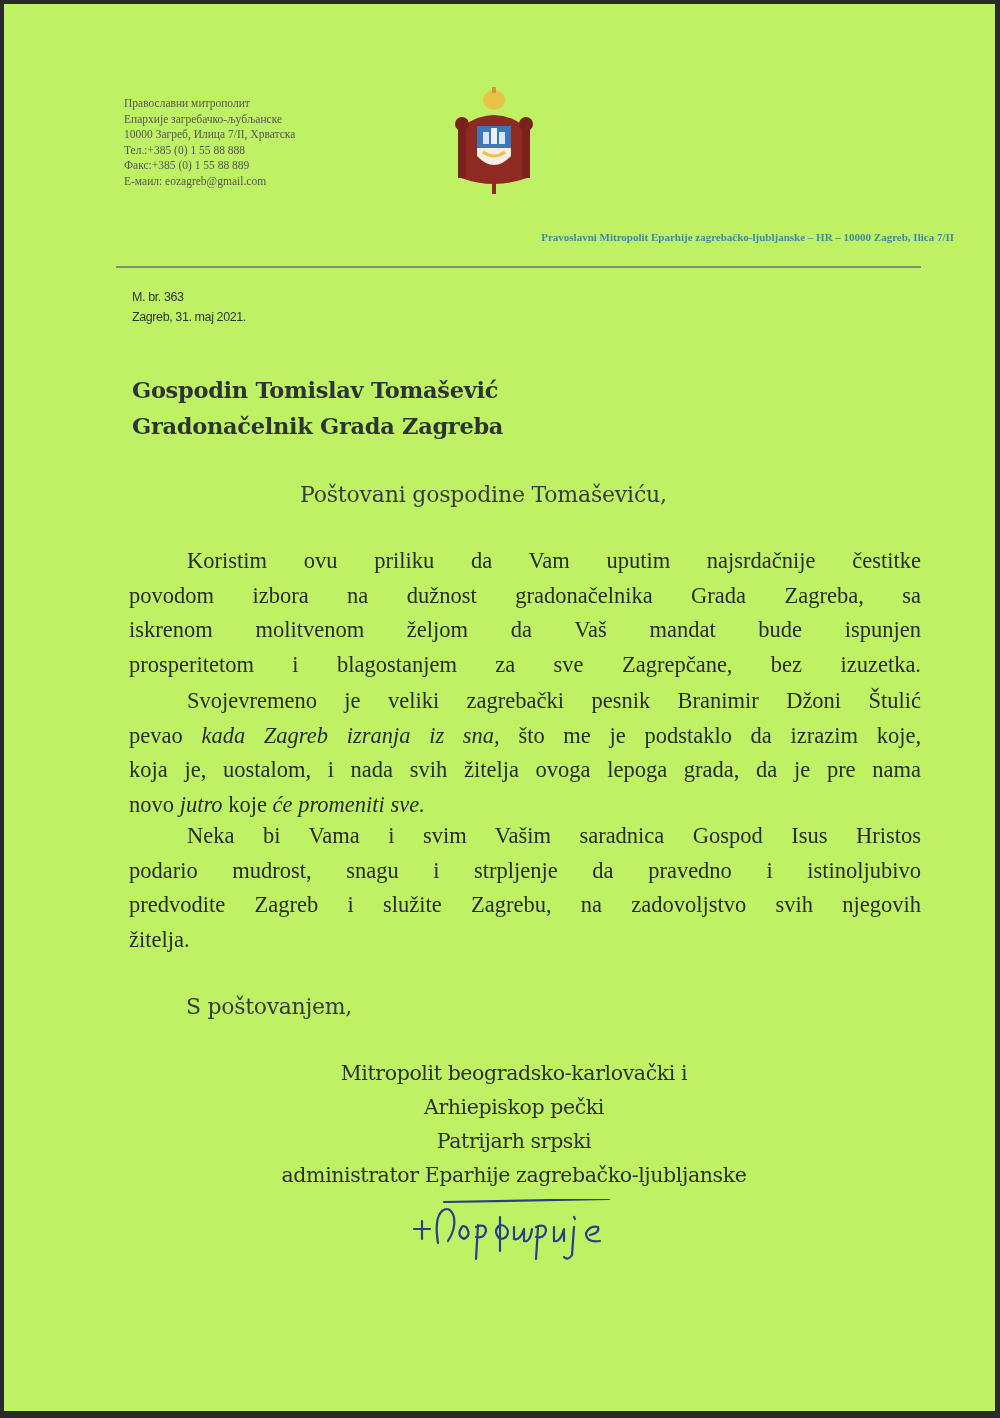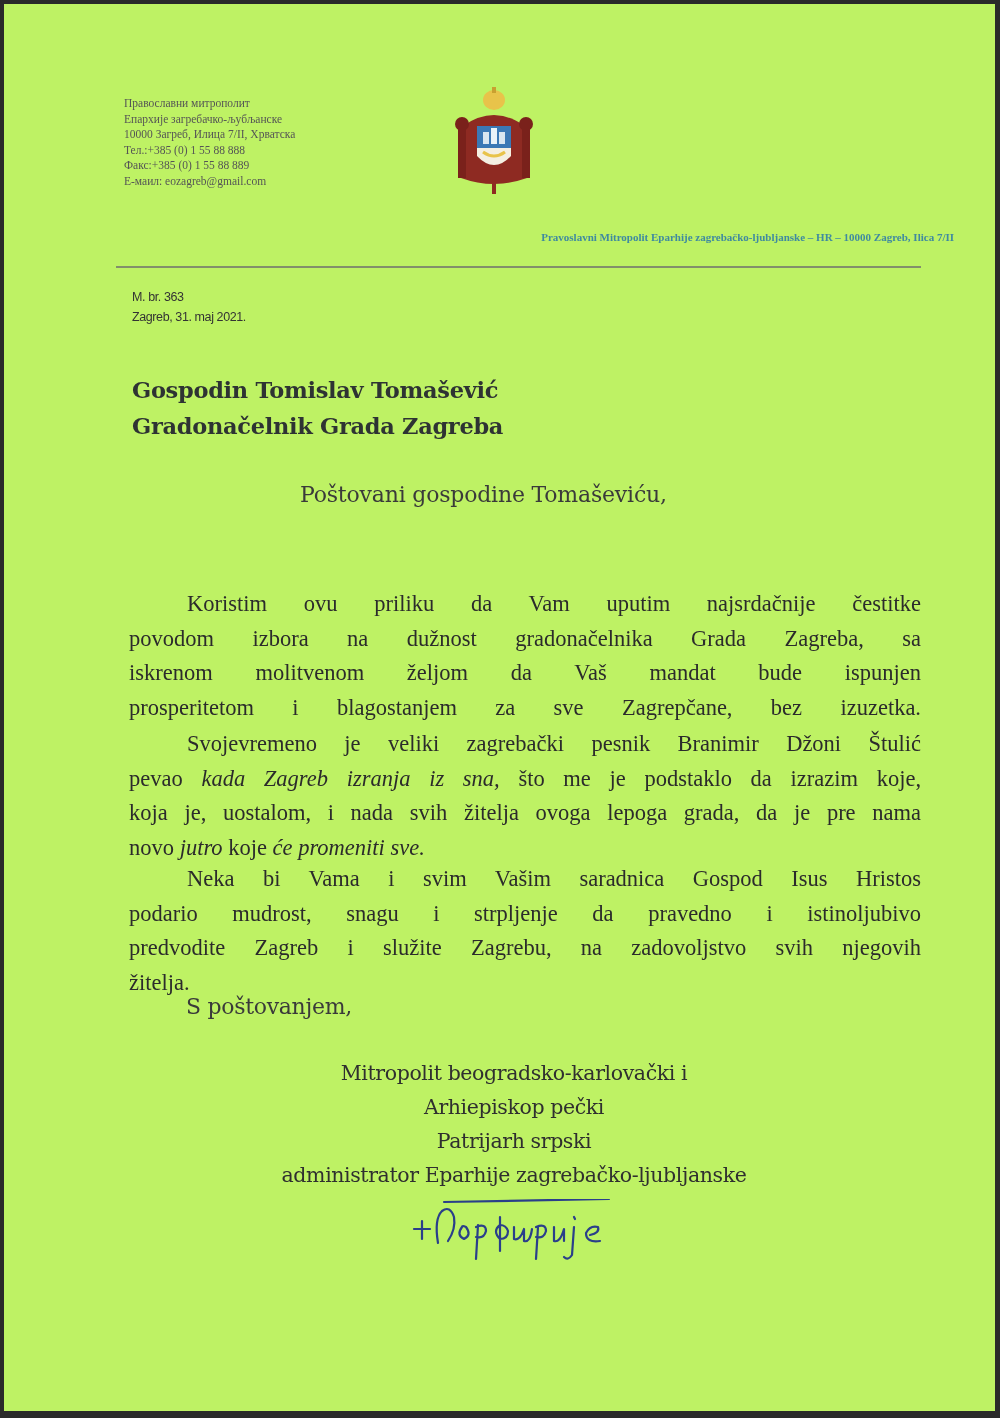--- a/index.html
+++ b/index.html
@@ -47,21 +47,21 @@
   .salutation {
     left: 296px; top: 478px; font-size: 22px; color: #3a3a3a;
     font-family: "DejaVu Serif", serif; letter-spacing: -0.2px;
   }
   .body-text {
     left: 125px; width: 792px; font-size: 22.5px; line-height: 34.5px;
     color: #2b2b2b; font-family: "Liberation Serif", serif;
   }
   .line { display: block; text-align: justify; text-align-last: justify; white-space: nowrap; }
   .line.last { text-align-last: left; }
-  .line.indent { padding-left: 58px; margin-top: 43px; }
+  .line.indent { padding-left: 58px; }
   .p1 { top: 540px; }
   .p2 { top: 680px; }
   .p3 { top: 815px; }
   .closing {
     left: 182px; top: 982px; font-size: 22px; color: #3a3a3a;
     font-family: "DejaVu Serif", serif; letter-spacing: -0.3px; margin-top: 8px;
   }
   .sigblock {
     left: 250px; top: 1052px; width: 520px; text-align: center;
     font-size: 20.5px; line-height: 34px; color: #2f2f2f;

